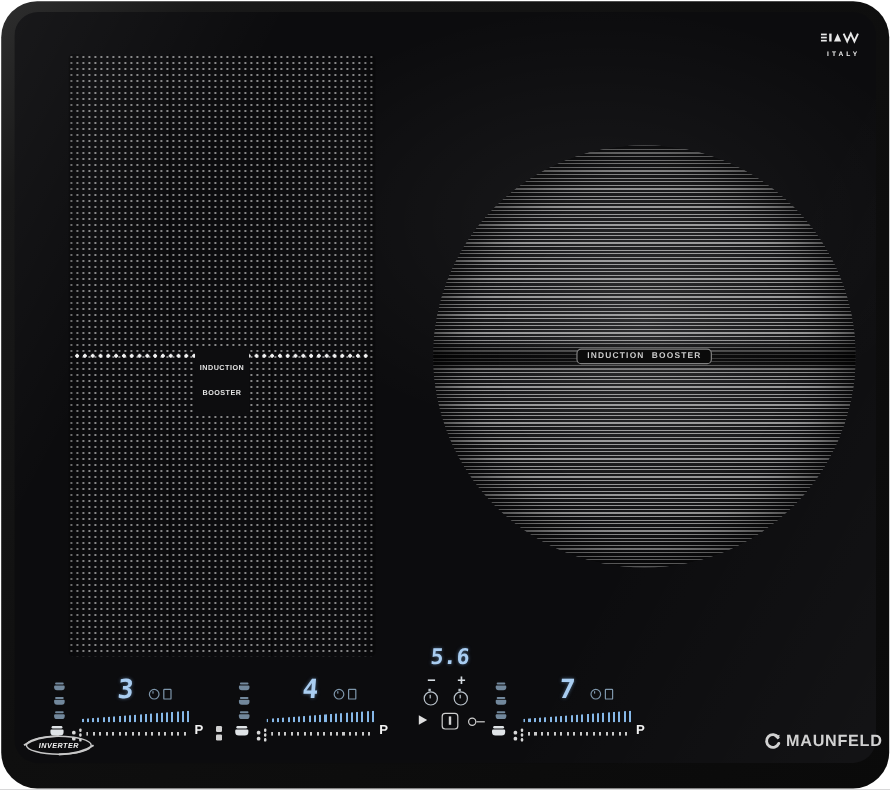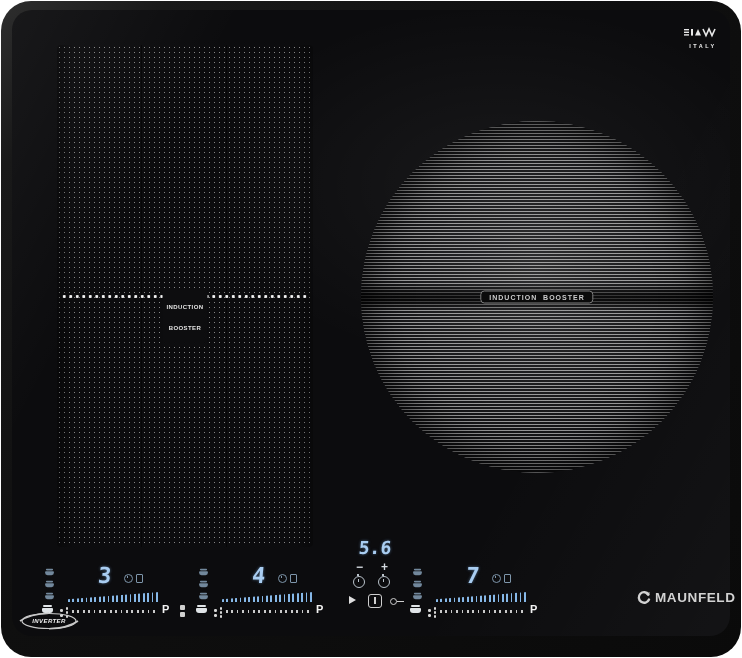--- a/index.html
+++ b/index.html
@@ -87,21 +87,21 @@
     border-left:7px solid #dfdfdf;border-top:4.5px solid transparent;border-bottom:4.5px solid transparent;}
   .power-icon{position:absolute;left:22px;top:56px;width:12px;height:12px;border:1px solid #cfcfcf;border-radius:3px;}
   .power-icon::after{content:"";position:absolute;left:5px;top:2px;width:1.5px;height:7px;background:#cfcfcf}
   .key-icon{position:absolute;left:44px;top:59px;width:15px;height:8px}
   .key-icon::before{content:"";position:absolute;left:0;top:1px;width:5px;height:5px;border:1px solid #cfcfcf;border-radius:50%}
   .key-icon::after{content:"";position:absolute;left:7px;top:3.5px;width:7px;height:1.5px;background:#cfcfcf;
     box-shadow:5px 1.5px 0 -0.5px #cfcfcf}
 
   
   .inverter{position:absolute;left:6px;top:600px;width:62px;height:22px}
-  .maunfeld{position:absolute;left:624px;top:580px;display:flex;align-items:flex-end;gap:4px;}
+  .maunfeld{position:absolute;left:624px;top:600px;display:flex;align-items:flex-end;gap:4px;}
   .maunfeld-name{color:#d2d2d2;font-size:13.5px;font-weight:bold;letter-spacing:.6px;}
   .italy{position:absolute;left:666px;top:14px;width:50px;text-align:center;}
   .italy-word{color:#efefef;font-size:5.5px;font-weight:bold;letter-spacing:2.5px;margin-top:1px;}
 </style>
 </head>
 <body>
 
 <div class="stage">
   <div class="hob">
     <div class="glass">

